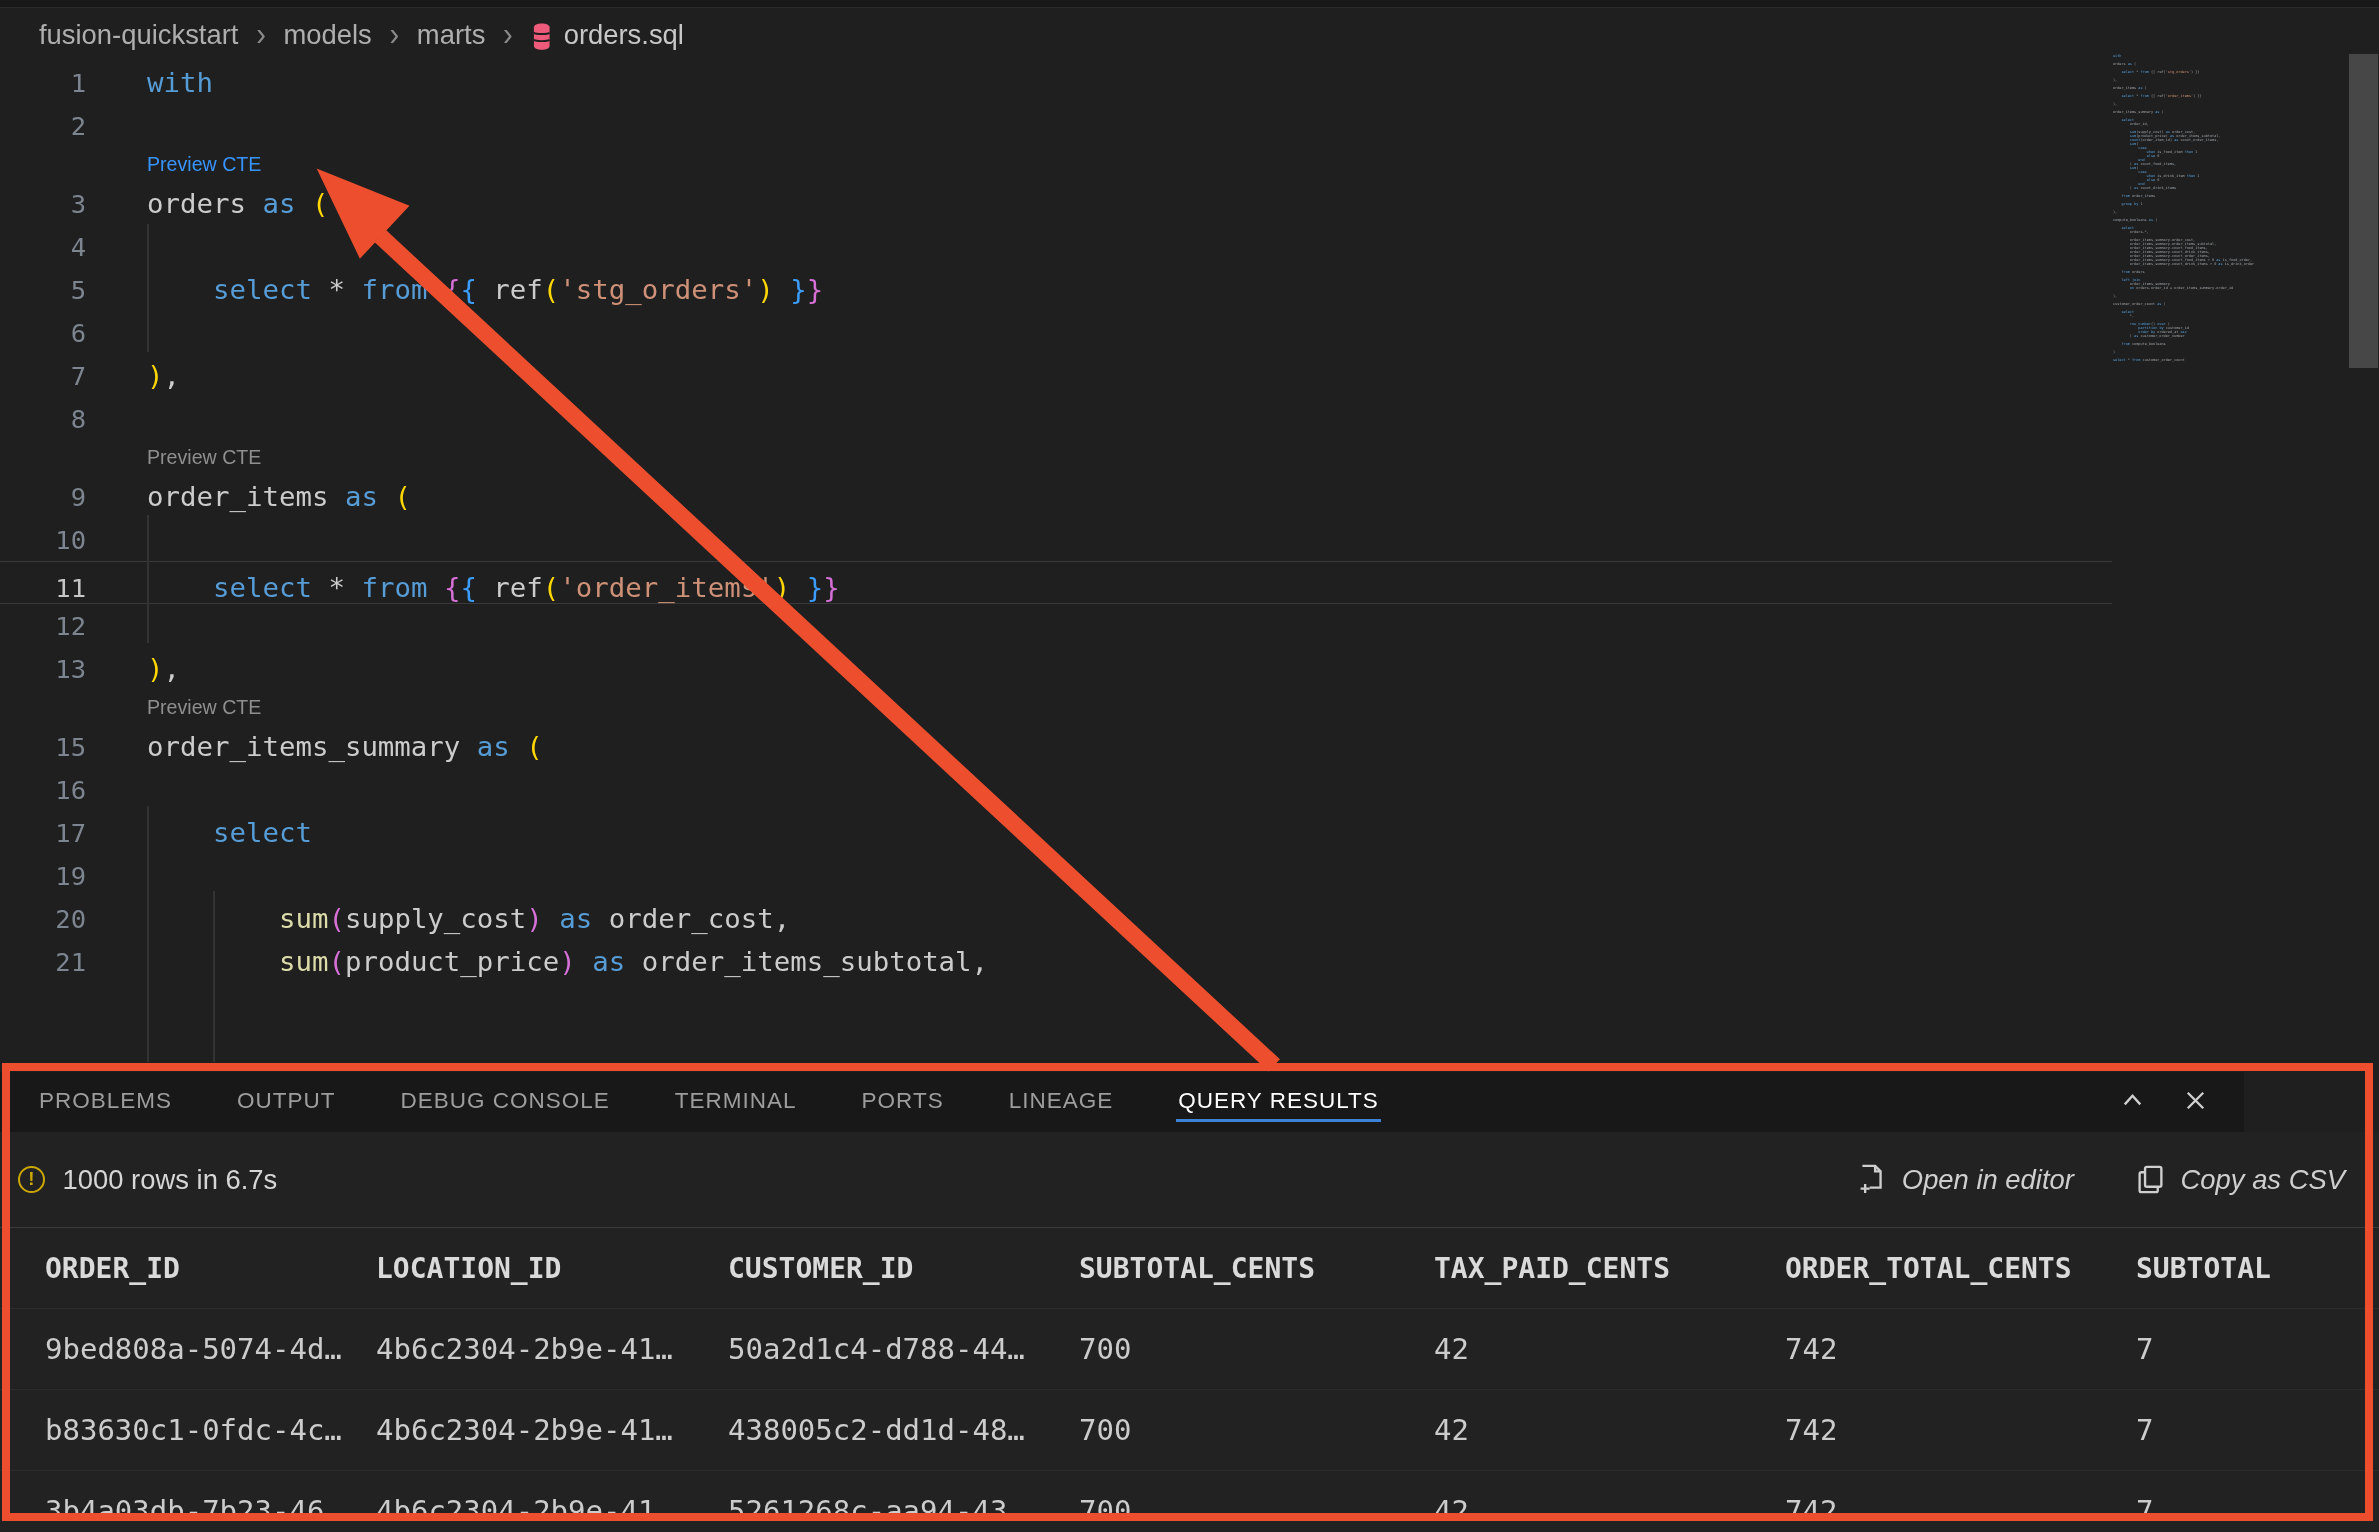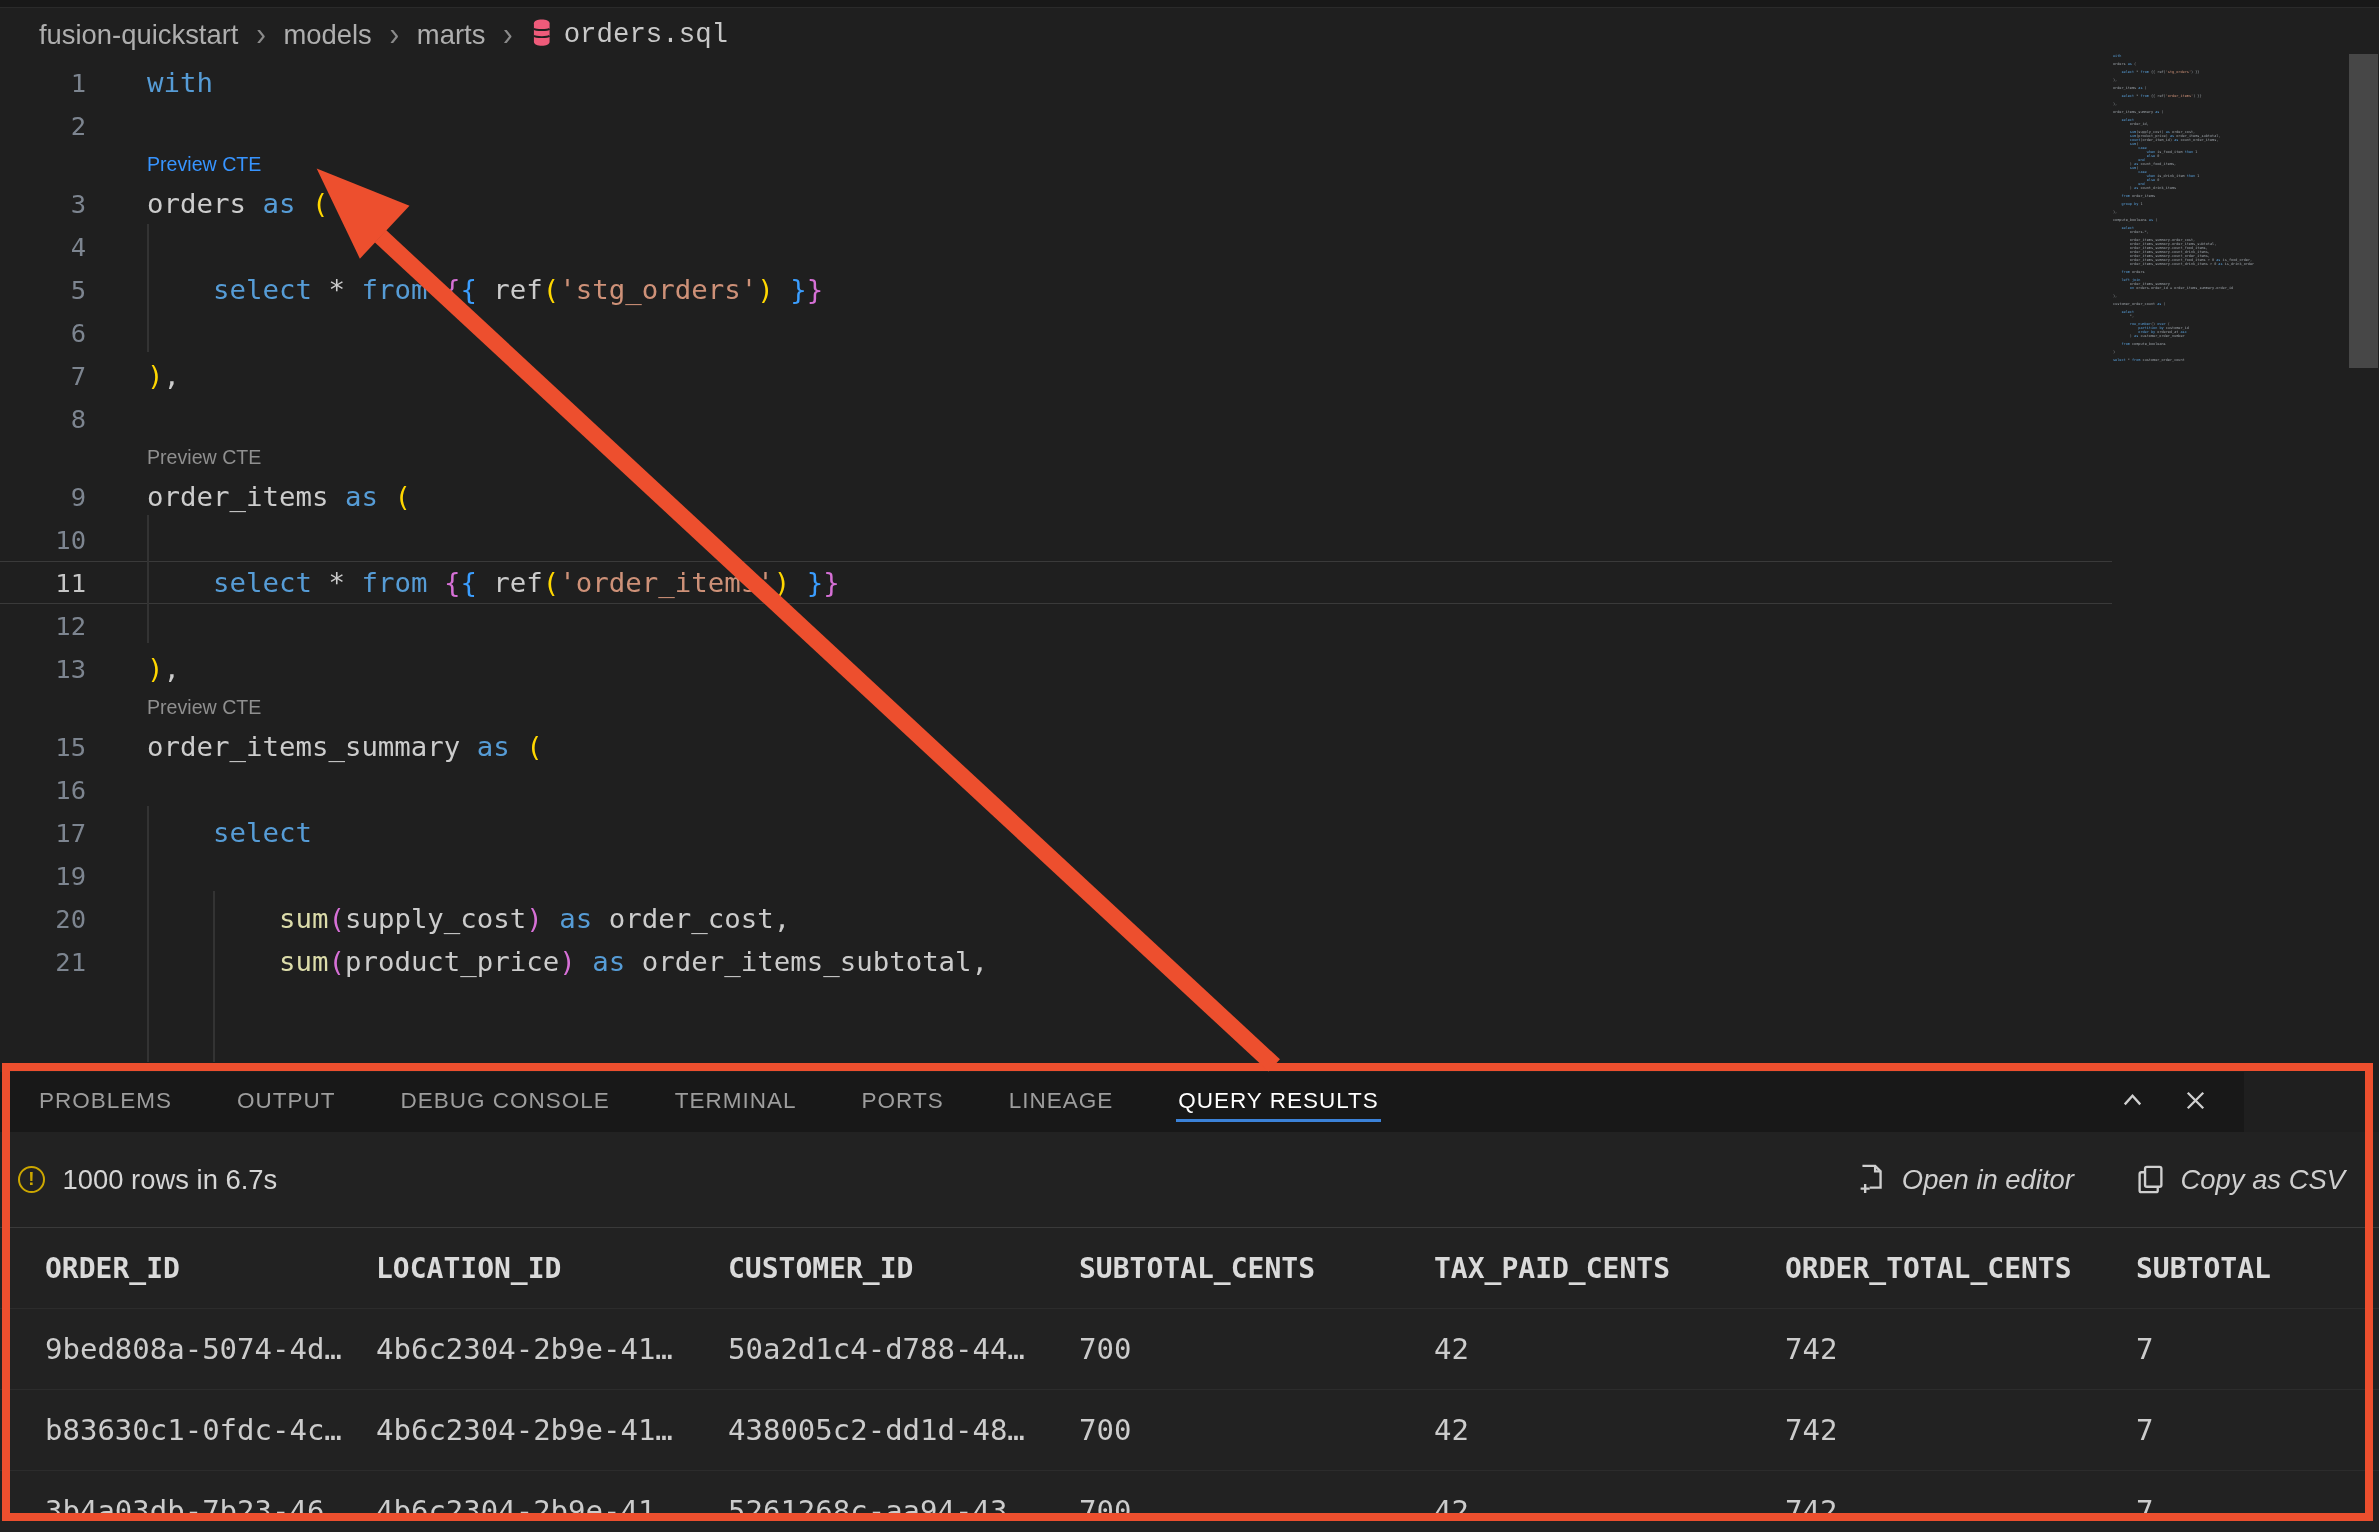--- a/index.html
+++ b/index.html
@@ -10,28 +10,28 @@
   }
   
   #top-strip { position:absolute; left:0; top:0; width:2380px; height:7.8px;
     background:#181818; border-bottom:1px solid #2a2a2a; }
   
   #breadcrumb { position:absolute; left:0; top:8.8px; width:2380px; height:52px;
     display:flex; align-items:center; padding-left:39px; gap:15.7px;
     font-size:27.4px; color:#aeaeae; }
   #breadcrumb .sep { color:#8a8a8a; font-size:29px; padding:0 2px; transform:scaleY(1.15); }
   #breadcrumb .crumb { cursor:default; }
-  #breadcrumb .file { color:#c8c8c8; display:flex; align-items:flex-start; gap:9.8px;font-family:Liberation Mono, monospace; }
+  #breadcrumb .file { color:#c8c8c8; display:flex; align-items:flex-end; gap:9.8px; }
   
   #editor { position:absolute; left:0; top:61px; width:2112px; height:1002px; }
   .crow { display:flex; height:43px; align-items:center;
     font-family:"DejaVu Sans Mono", monospace; font-size:27.4px; color:#cccccc; }
   .crow .gut { width:86px; text-align:right; color:#7d8590; font-size:25.5px; flex:none; }
   .crow .src { padding-left:61px; white-space:pre; }
-  .crow.active { border-top:1.5px solid #3a3a3a; border-bottom:1.5px solid #3a3a3a; }
+  .crow.active { border-top:1.5px solid #3a3a3a; border-bottom:1.5px solid #3a3a3a;align-items:flex-end; }
   .crow.active .gut { color:#c6c6c6; }
   .lensrow { height:35px; display:flex; align-items:center; padding-left:147px; }
   .lensrow .lens { font-size:19.6px; color:#8f8f8f; cursor:pointer; }
   .lensrow .lens.hot { color:#3794ff; }
   .kw  { color:#569cd6; }
   .pl  { color:#cccccc; }
   .b1  { color:#ffd700; }
   .b2  { color:#d670d6; }
   .b3  { color:#3b9eff; }
   .fn  { color:#dcdcaa; }

